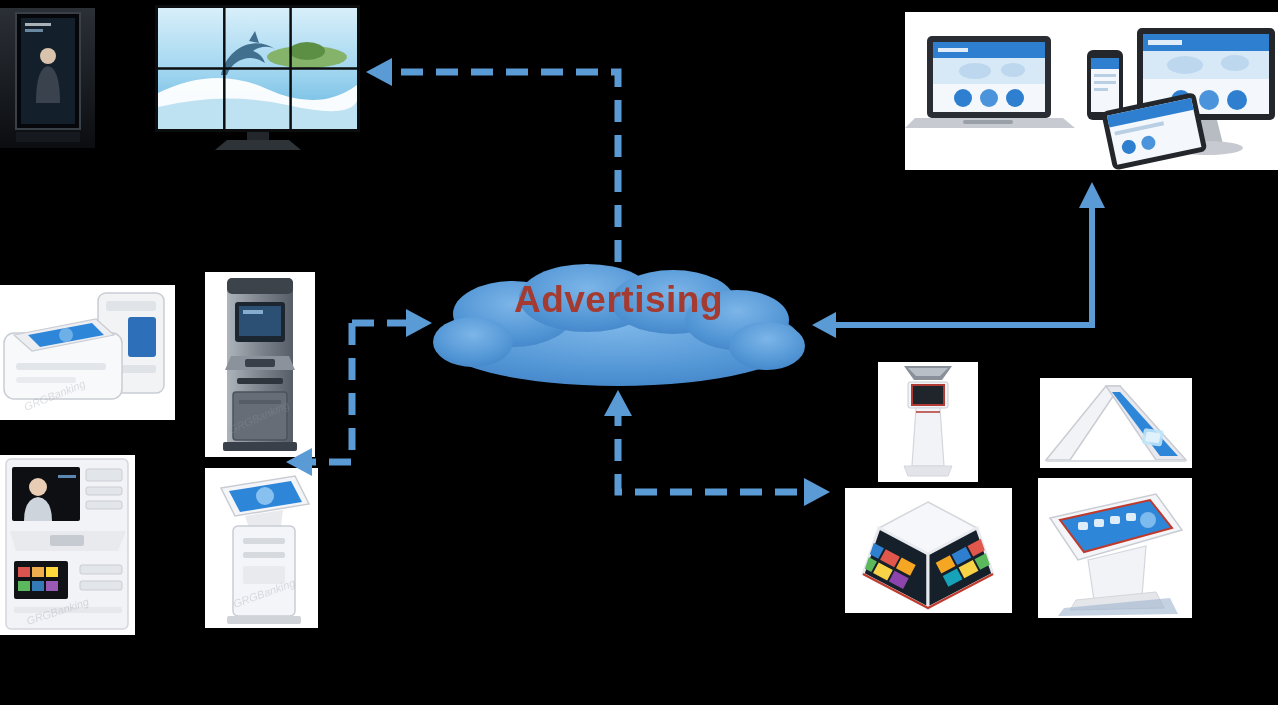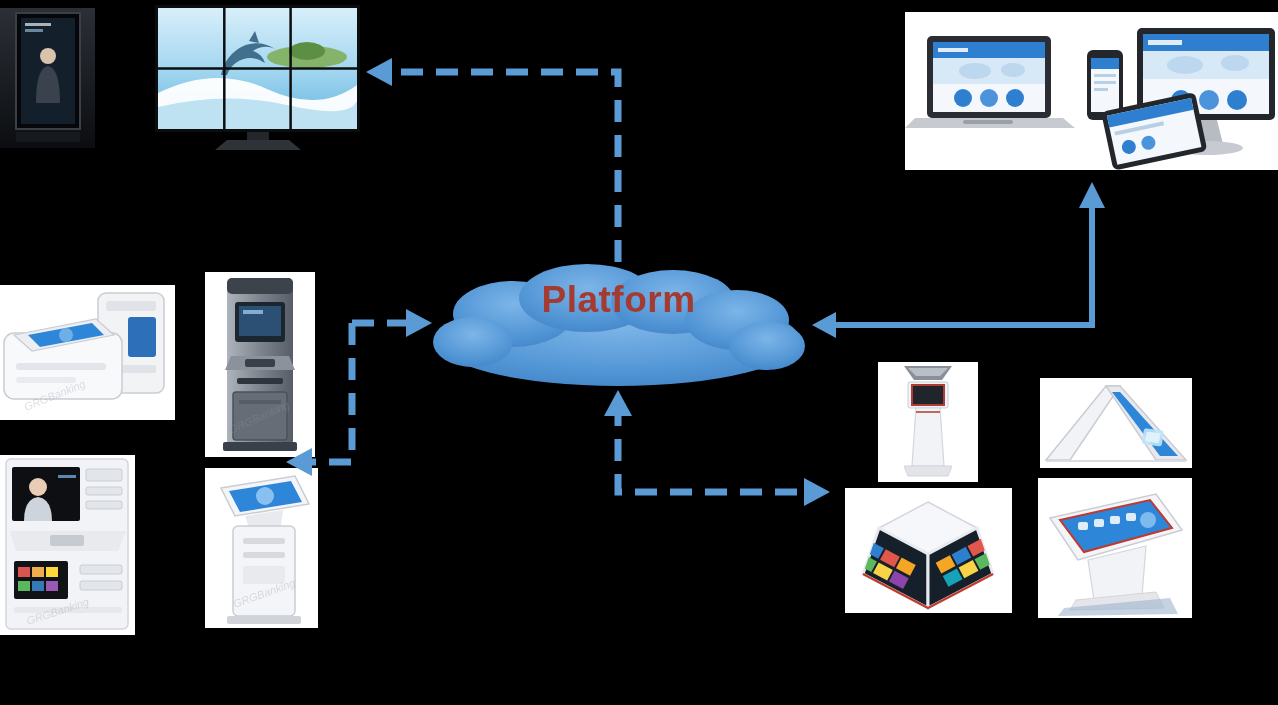--- a/index.html
+++ b/index.html
@@ -302,21 +302,21 @@
         <ellipse cx="88" cy="52" rx="60" ry="33"></ellipse>
         <ellipse cx="162" cy="36" rx="68" ry="34"></ellipse>
         <ellipse cx="248" cy="40" rx="62" ry="32"></ellipse>
         <ellipse cx="312" cy="58" rx="52" ry="30"></ellipse>
         <ellipse cx="48" cy="80" rx="40" ry="25"></ellipse>
         <ellipse cx="342" cy="84" rx="38" ry="24"></ellipse>
       </g>
     </svg>
   </div>
   <div class="cloud-label">
-    <div>Platform</div>
+    <div>Advertising</div>
   </div>
 
   <svg class="arrows" width="1278" height="705" viewBox="0 0 1278 705">
     <g stroke="#5b9bd5" stroke-width="7" fill="none" stroke-dasharray="22 13">
       <path d="M618 262 L618 72 L380 72"></path>
       <path d="M352 323 L418 323"></path>
       <path d="M352 323 L352 462 L300 462"></path>
       <path d="M618 404 L618 492 L805 492"></path>
     </g>
     <path d="M834 325 L1092 325 L1092 196" stroke="#5b9bd5" stroke-width="6" fill="none"></path>

